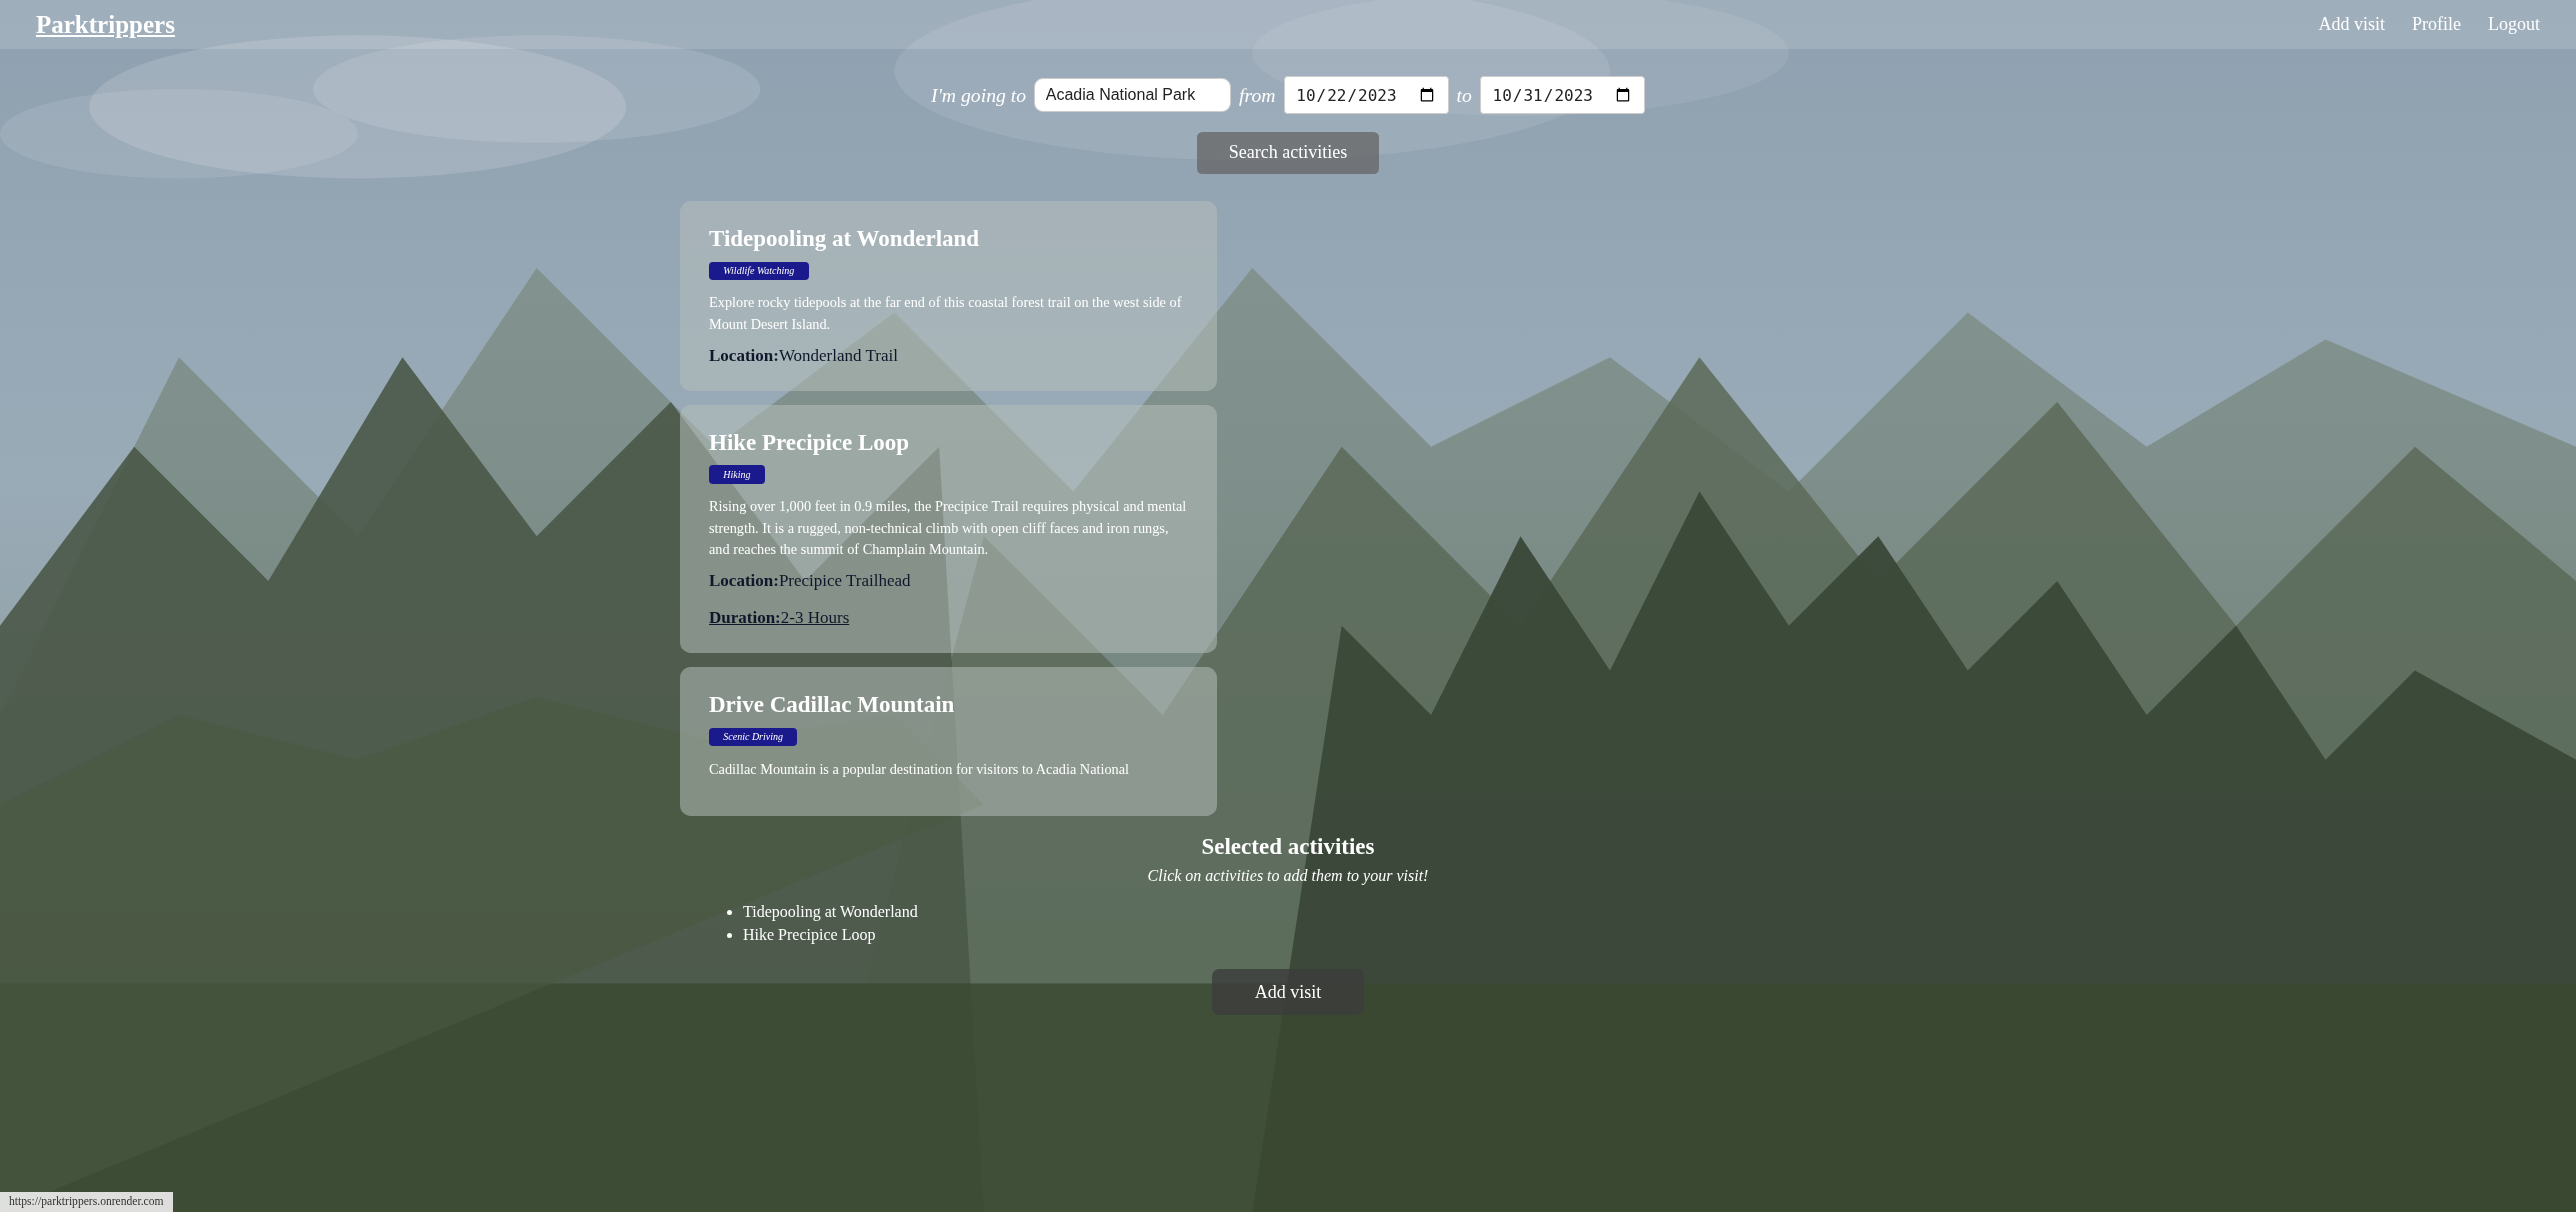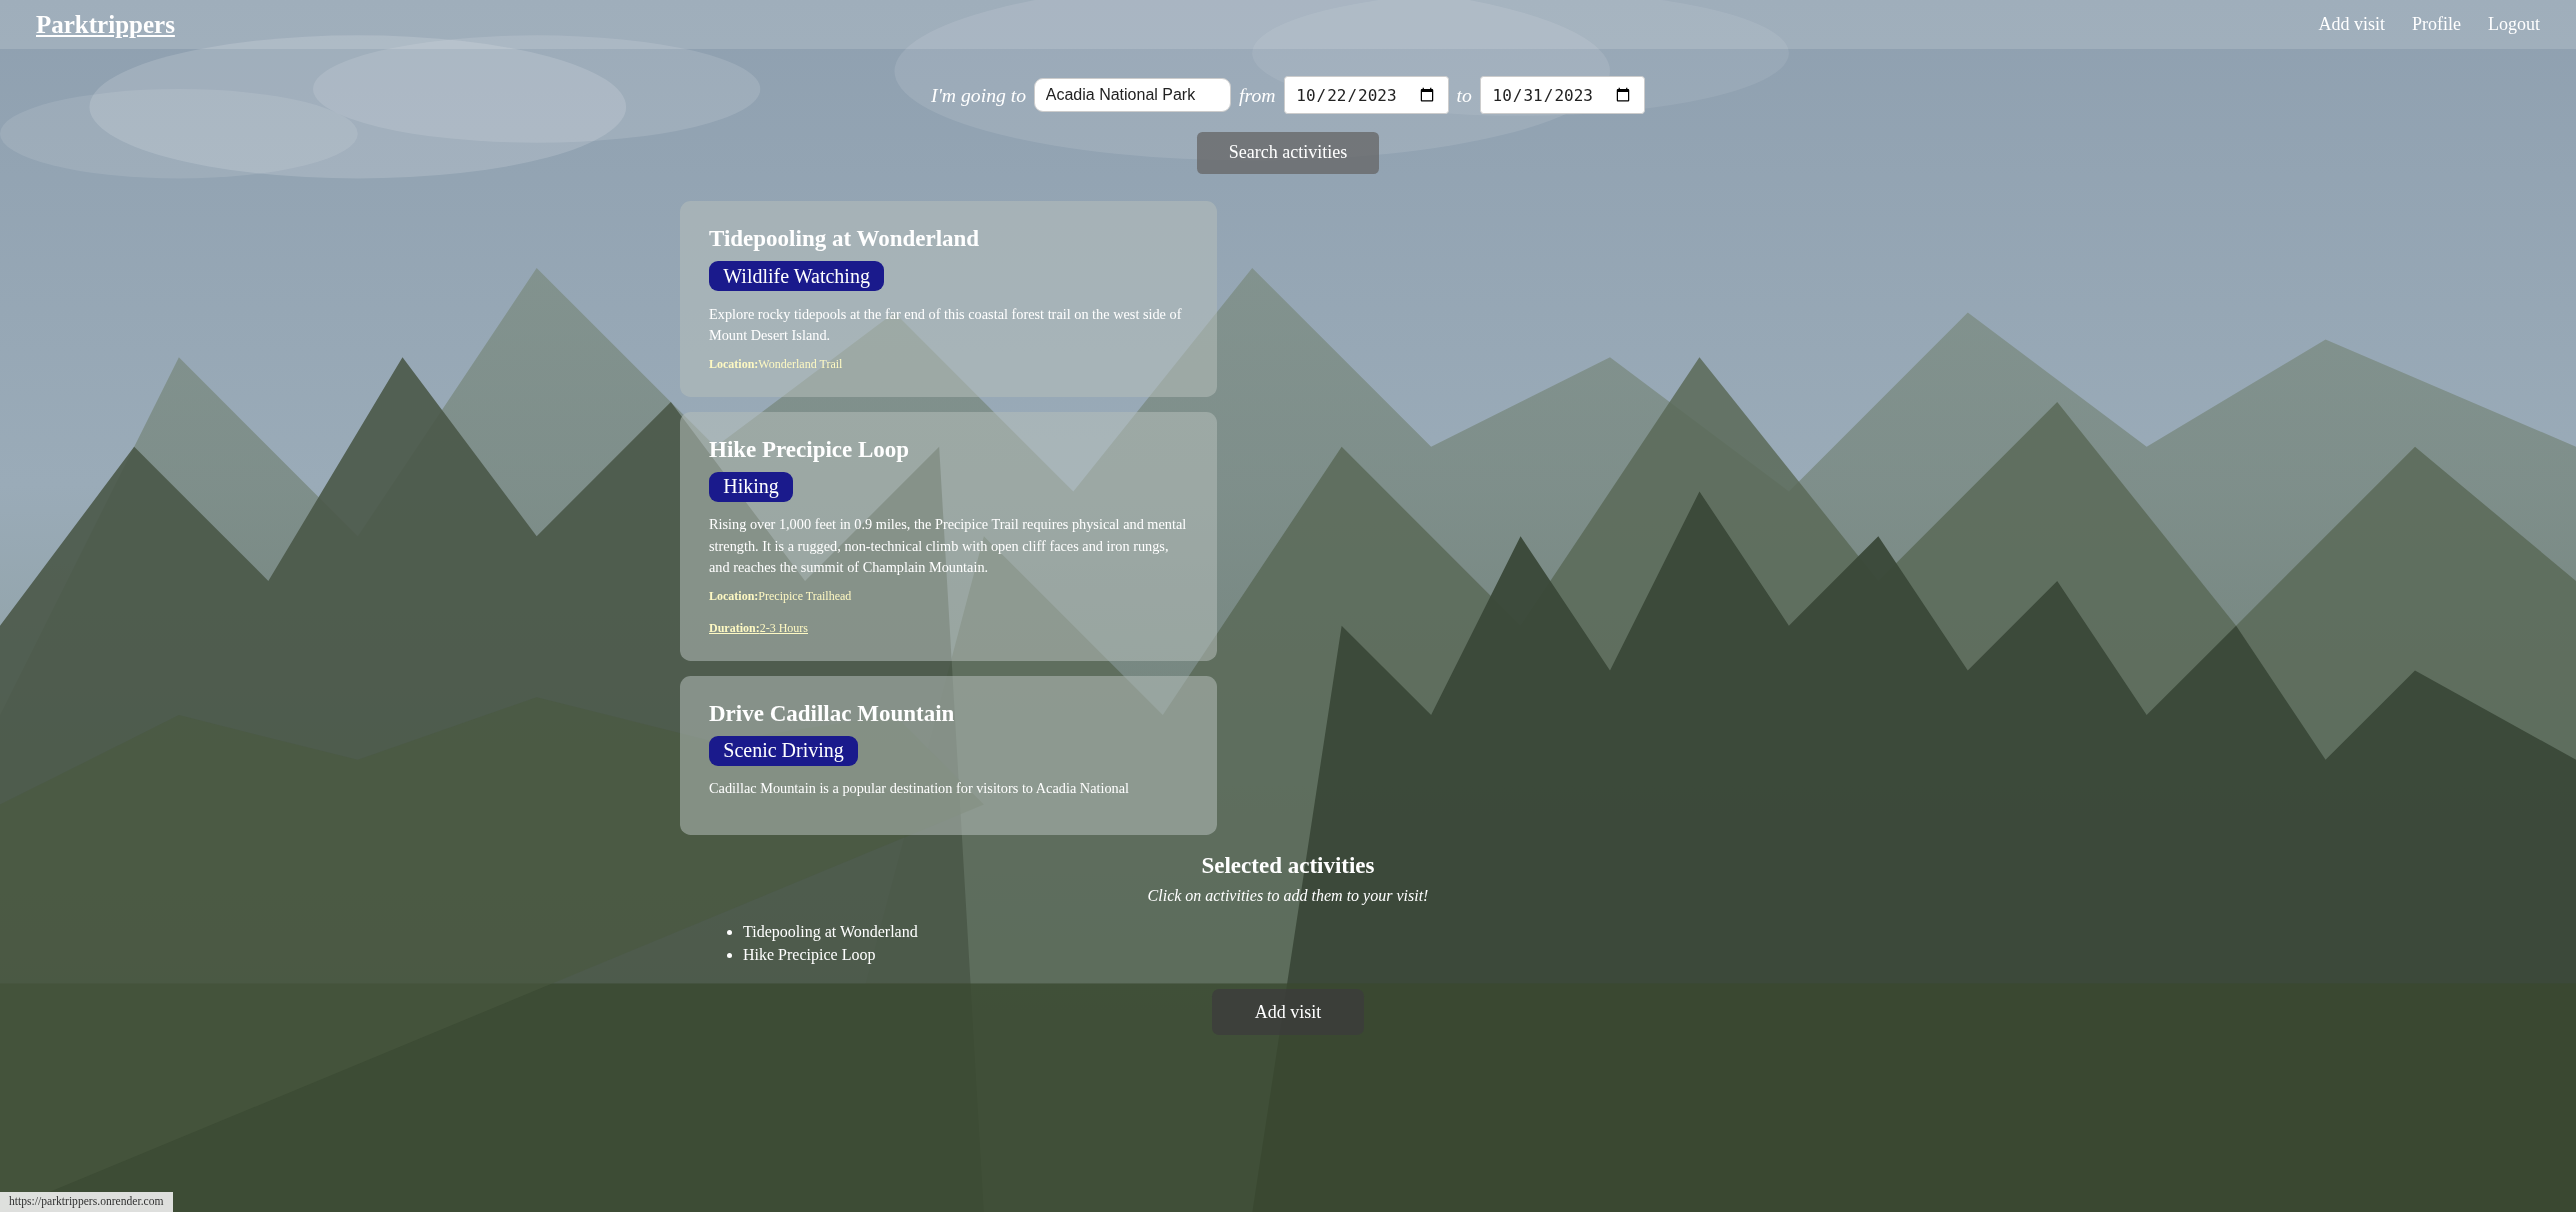--- a/index.html
+++ b/index.html
@@ -137,36 +137,37 @@
       font-size: 23px;
       font-weight: bold;
       color: #fff;
       margin-bottom: 9px;
     }
 
     .activity-tag {
       display: inline-block;
       background: #1a1a8c;
       color: #fff;
-      font-size: 20px;
+      font-style: italic;
+      font-size: 10px;
       padding: 3.6px 14.3px;
-      border-radius: 9px;
+      border-radius: 4px;
       margin-bottom: 12.5px;
     }
 
     .activity-desc {
       font-size: 14.3px;
       color: #fff;
       line-height: 1.5;
       margin-bottom: 10.7px;
     }
 
     .activity-meta {
-      font-size: 12px;
-      color: #fef9c3;
+      font-size: 17px;
+      color: #0f172a;
     }
 
     .activity-meta strong {
       font-weight: bold;
     }
 
     .selected-panel {
       flex: 0 0 376px;
       padding: 18px 36px;
       color: #fff;

